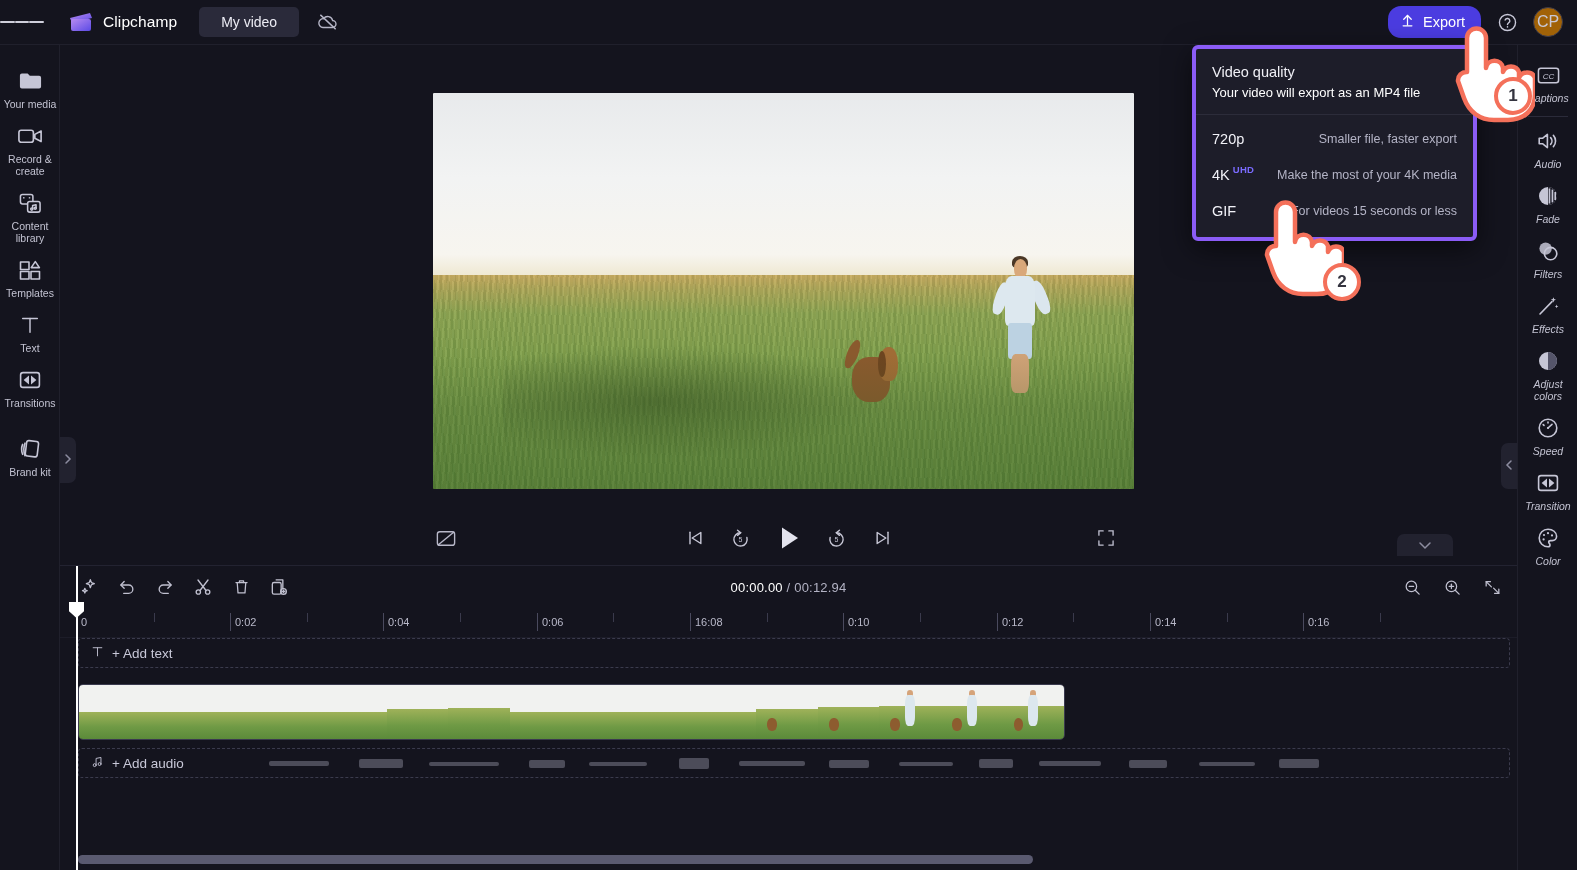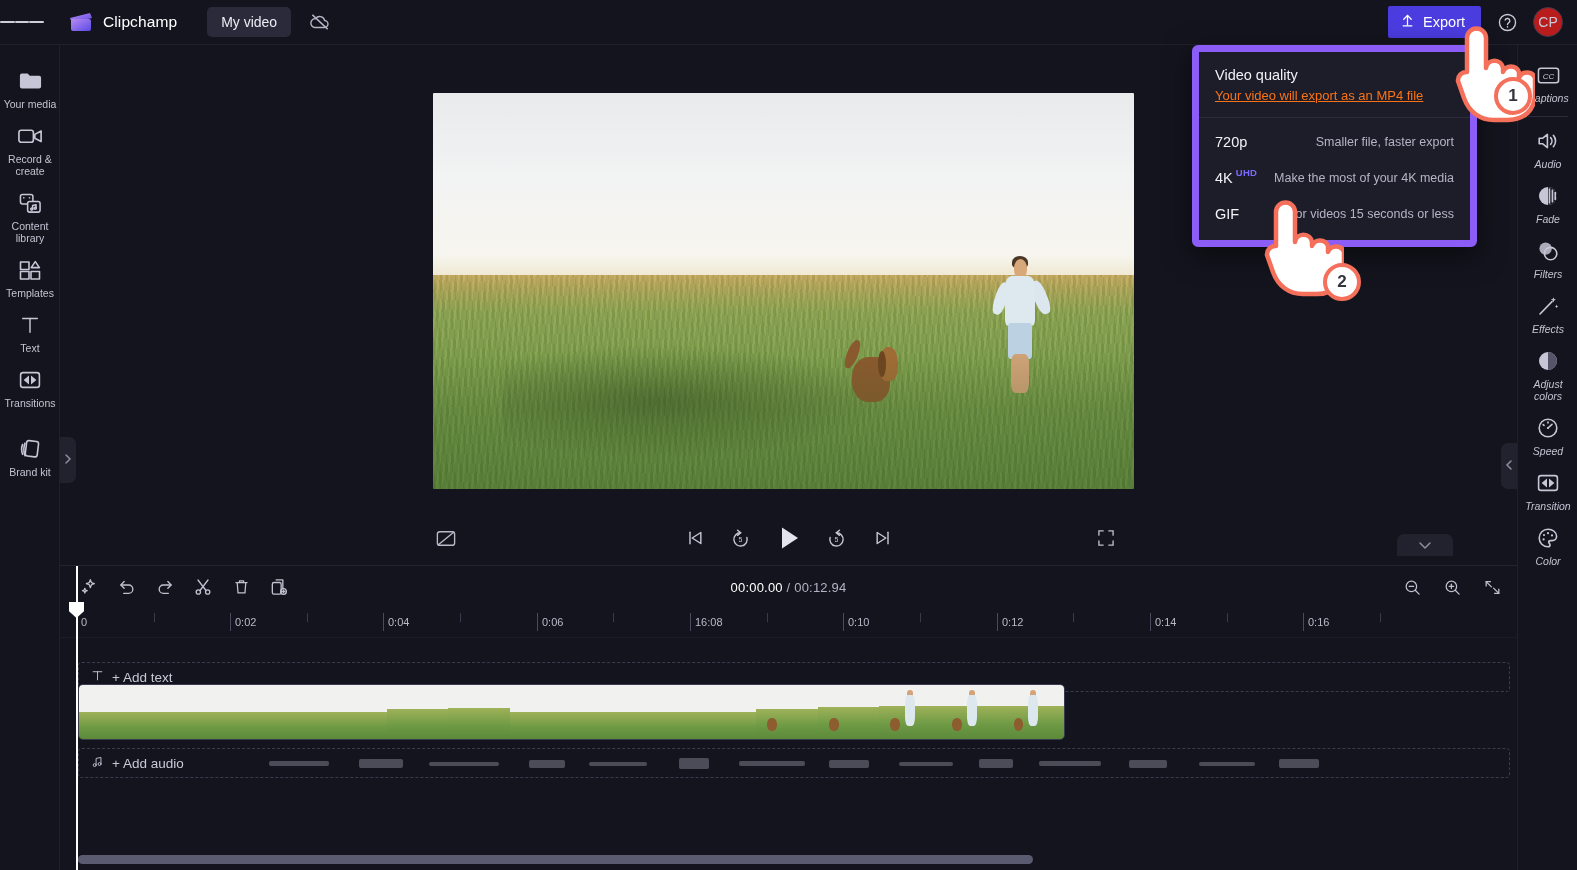--- a/index.html
+++ b/index.html
@@ -19,35 +19,35 @@
     display: flex; align-items: center;
     border-bottom: 1px solid #20202c;
     z-index: 40;
   }
   .hamburger { width: 44px; height: 45px; display:flex; align-items:center; justify-content:center; cursor:pointer; }
   .hamburger span { display:block; width:20px; height:1.6px; background:#cfcfdb; margin:2.6px 0; border-radius:1px;}
   .brand { display:flex; align-items:center; gap:9px; margin-left: 24px; }
   .brand-logo { width: 26px; height: 22px; position: relative; }
   .brand-name { font-size: 15.5px; color:#fff; letter-spacing:.1px; }
   .proj-chip {
-    margin-left: 30px; padding: 7px 14px; border-radius: 5px;
+    margin-left: 22px; padding: 7px 22px; border-radius: 5px;
     background: #2a2a3a; font-size: 14px; color:#ececf4; cursor:pointer;
   }
   .cloudoff { margin-left: 14px; width: 30px; height: 30px; display:flex; align-items:center; justify-content:center; cursor:pointer;}
   .topbar-right { margin-left: auto; display:flex; align-items:center; gap: 12px; padding-right: 14px; }
   .export-btn {
-    background: #4b3ce0; color: #fff; border: none; border-radius: 2px;
+    background: #4b3ce0; color: #fff; border: none; border-radius: 13px;
     height: 32px; padding: 0 16px 0 12px; font-size: 14.5px;
     display:flex; align-items:center; gap: 8px; cursor:pointer;
     font-family: "Liberation Sans", sans-serif;
   }
   .help-btn { width: 28px; height:28px; display:flex; align-items:center; justify-content:center; cursor:pointer;}
   .avatar {
     width: 30px; height: 30px; border-radius: 50%;
-    background: #b91c1c; color: #c9c9d8; font-size: 14px;
+    background: #a16207; color: #c9c9d8; font-size: 16px;
     display:flex; align-items:center; justify-content:center; cursor:pointer;
     border: 1px solid #3a3a4c;
   }
 
   
   .left-rail {
     position: absolute; top:45px; left:0; width: 60px; height: 825px;
     background: #14141e; border-right: 1px solid #20202c;
     padding-top: 12px; z-index: 20;
   }
@@ -201,25 +201,25 @@
     cursor: grab;
   }
   .hscroll-wrap { position:absolute; left: 18px; bottom: 6px; width: 1432px; height: 9px; }
   .hscroll { position:absolute; left:0; top:0; width: 955px; height: 9px; background:#5a5a70; border-radius: 5px; cursor:pointer;}
 
   
   .dropdown {
     position:absolute; top: 45px; left: 1192px; width: 285px;
     background: #1d1d29; border-radius: 6px; z-index: 60;
     box-shadow: 0 8px 28px rgba(0,0,0,.55);
-    border: 7px solid #8b5cf6;
+    border: 4px solid #8b5cf6;
   }
   .dd-head { padding: 15px 16px 14px; border-bottom: 1px solid #2c2c3a; }
   .dd-title { font-size: 14.5px; color:#f0f0f6; margin-bottom: 5px; }
-  .dd-sub { font-size: 13px; color:#f97316;text-decoration:underline; }
+  .dd-sub { font-size: 13px; color:#ffffff; }
   .dd-list { padding: 6px 0 8px; }
   .dd-row {
     height: 36px; display:flex; align-items:center; justify-content:space-between;
     padding: 0 16px; cursor:pointer;
   }
   .dd-row.sel { background: #33334a; }
   .dd-left { display:flex; align-items:flex-start; gap:3px; }
   .dd-res { font-size: 14.5px; color:#f2f2f8; }
   .dd-badge { font-size: 9.5px; color:#7a6bff; font-weight: bold; letter-spacing:.3px; position:relative; top:-3px; }
   .dd-desc { font-size: 12.5px; color:#b4b4c6; }
@@ -694,21 +694,21 @@
       <div class="tick-minor" style="left:1013px;"></div>
       <div class="tick-label" style="left:1090px;">0:14</div>
       <div class="tick-minor" style="left:1167px;"></div>
       <div class="tick-label" style="left:1243px;">0:16</div>
       <div class="tick-minor" style="left:1320px;"></div>
       <div class="tick-label" style="left:1468px;margin-top:20px;">0:18</div>
     </div>
 
     <div class="tracks">
 
-      <div class="track-dashed" style="top: 24px;">
+      <div class="track-dashed" style="top: 0;">
         <span>
           <svg width="13" height="13" viewBox="0 0 24 24" fill="none" stroke="#b9b9ca" stroke-width="1.8" stroke-linecap="round">
             <line x1="4" y1="5" x2="20" y2="5"></line>
               <line x1="12" y1="5" x2="12" y2="20"></line>
           </svg>
         </span>
         <span>+ Add text</span>
       </div>
 
       <div class="track-clip">

